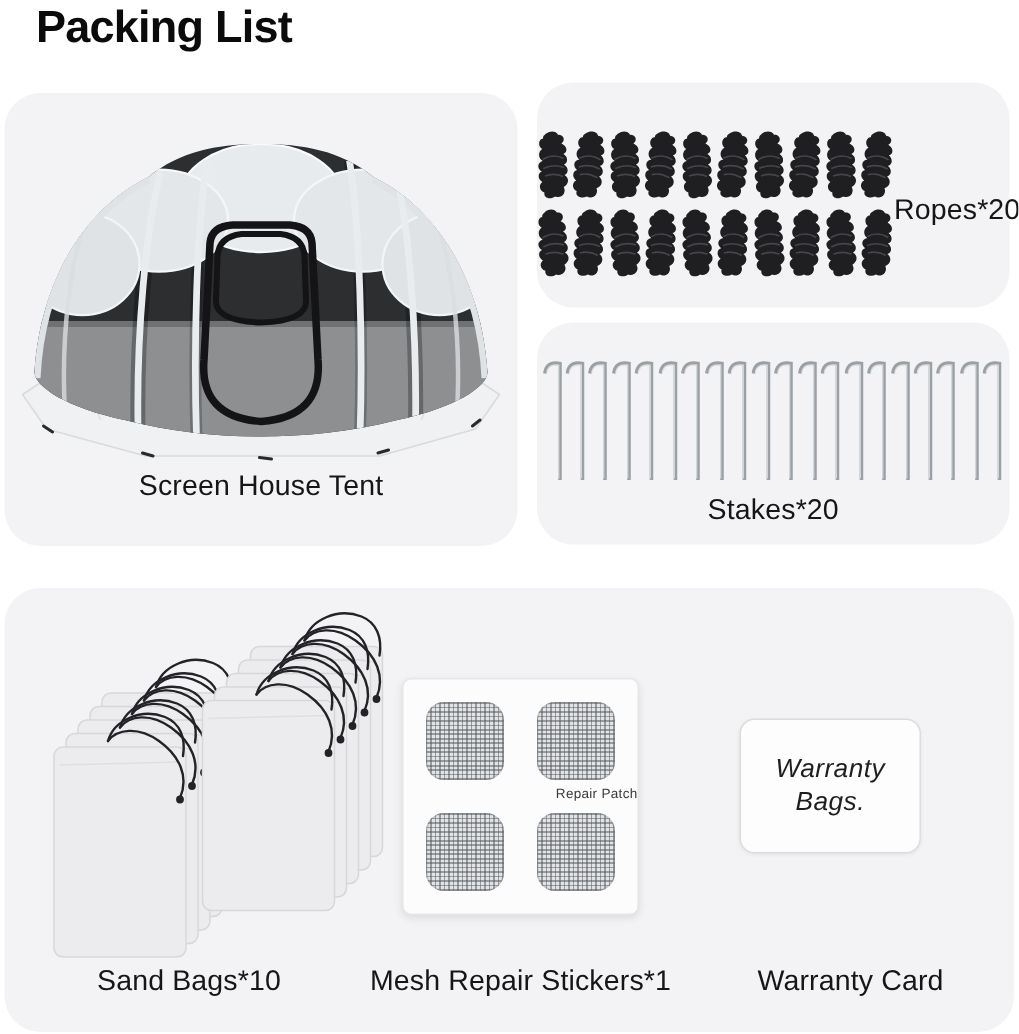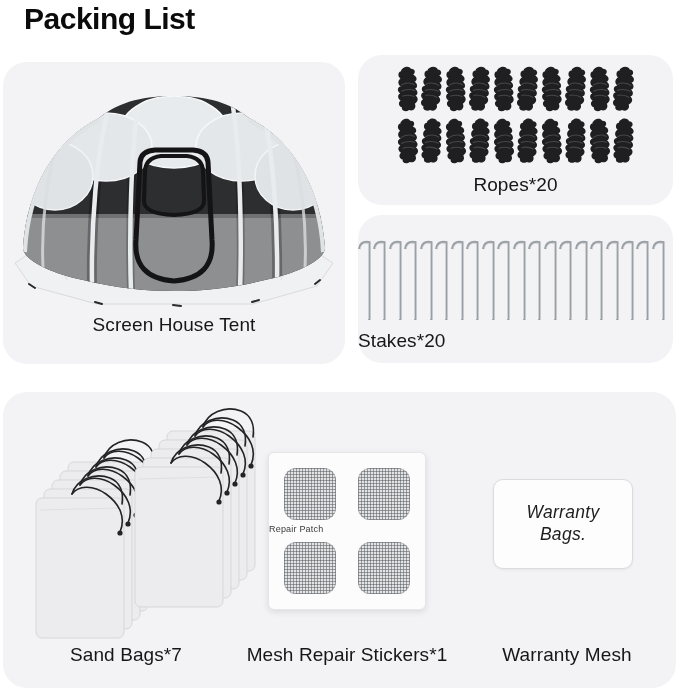--- a/index.html
+++ b/index.html
@@ -6,22 +6,22 @@
   .stage{
     position:relative;width:679px;height:689px;background:#ffffff;overflow:hidden;
     font-family:"Liberation Sans", sans-serif;color:#121212;
   }
   .page-title{
     position:absolute;left:24px;top:2px;font-size:30px;font-weight:700;
     letter-spacing:-0.5px;color:#0b0b0b;margin:0;
   }
   .panel{position:absolute;background:#f3f3f5;border-radius:24px;}
   .panel-tent{left:3px;top:62px;width:342px;height:302px;}
-  .panel-ropes{left:358px;top:55px;width:315px;height:150px;display:flex;flex-direction:column;align-items:center;padding-top:11px;box-sizing:border-box;}
-  .panel-stakes{left:358px;top:215px;width:315px;height:148px;display:flex;flex-direction:column;align-items:flex-start;padding-top:25px;box-sizing:border-box;}
+  .panel-ropes{left:358px;top:55px;width:315px;height:150px;display:flex;flex-direction:row;align-items:center;padding-top:11px;box-sizing:border-box;}
+  .panel-stakes{left:358px;top:215px;width:315px;height:148px;display:flex;flex-direction:column;align-items:center;padding-top:25px;box-sizing:border-box;}
   .panel-bottom{left:3px;top:392px;width:673px;height:296px;}
   .item-label{
     font-size:19px;font-weight:500;color:#161616;text-align:center;letter-spacing:0.1px;
   }
   .tent-label{position:absolute;left:0;right:0;bottom:28px;}
   .rope-row{display:flex;gap:2px;height:46px;}
   .rope-row + .rope-row{margin-top:6px;}
   .rope-hank{width:22px;height:46px;}
   .ropes-label{margin-top:10px;}
   .stake-row{display:flex;justify-content:space-between;width:308px;height:82px;}
@@ -40,25 +40,25 @@
     column-gap:22px;row-gap:22px;
   }
   .patch{
     width:52px;height:52px;border-radius:12px;background-color:#e2e3e4;
     background-image:
       repeating-linear-gradient(0deg,rgba(80,84,88,0.5) 0 1px,transparent 1px 3px),
       repeating-linear-gradient(90deg,rgba(80,84,88,0.5) 0 1px,transparent 1px 3px);
     box-shadow:inset 0 0 0 1px rgba(120,124,128,0.35);
   }
   .patch-title{
-    position:absolute;left:0;right:0;top:71px;text-align:left;
+    position:absolute;left:0;right:0;top:71px;text-align:right;
     font-size:9px;color:#3a3a3a;letter-spacing:0.2px;
   }
   .warranty-card{
-    position:absolute;left:490px;top:87px;width:140px;height:90px;background:#fdfdfe;
+    position:absolute;left:490px;top:87px;width:121px;height:90px;background:#fdfdfe;
     border:1px solid #dcdcdf;border-radius:10px;box-shadow:0 1px 3px rgba(0,0,0,0.06);
     display:flex;flex-direction:column;align-items:center;justify-content:center;
     font-size:17.5px;font-style:italic;font-weight:500;color:#1e1e1e;line-height:1.25;
     letter-spacing:0.3px;box-sizing:border-box;
   }
   .bottom-label{position:absolute;top:252px;}
   .label-sandbags{left:23px;width:200px;}
   .label-mesh{left:214px;width:260px;text-align:center;}
   .label-warranty{left:464px;width:200px;}
   .bag{fill:#ececee;stroke:#d7d7d9;stroke-width:1;}
@@ -362,18 +362,18 @@
           <div class="patch"></div>
         </div>
       <div class="patch-title">Repair Patch</div>
     </div>
 
     <div class="warranty-card">
       <span>Warranty</span>
       <span>Bags.</span>
     </div>
 
-    <div class="item-label bottom-label label-sandbags">Sand Bags*7</div>
+    <div class="item-label bottom-label label-sandbags">Sand Bags*10</div>
     <div class="item-label bottom-label label-mesh">Mesh Repair Stickers*1</div>
-    <div class="item-label bottom-label label-warranty">Warranty Mesh</div>
+    <div class="item-label bottom-label label-warranty">Warranty Card</div>
   </div>
 
 </div>
 
 </body></html>

